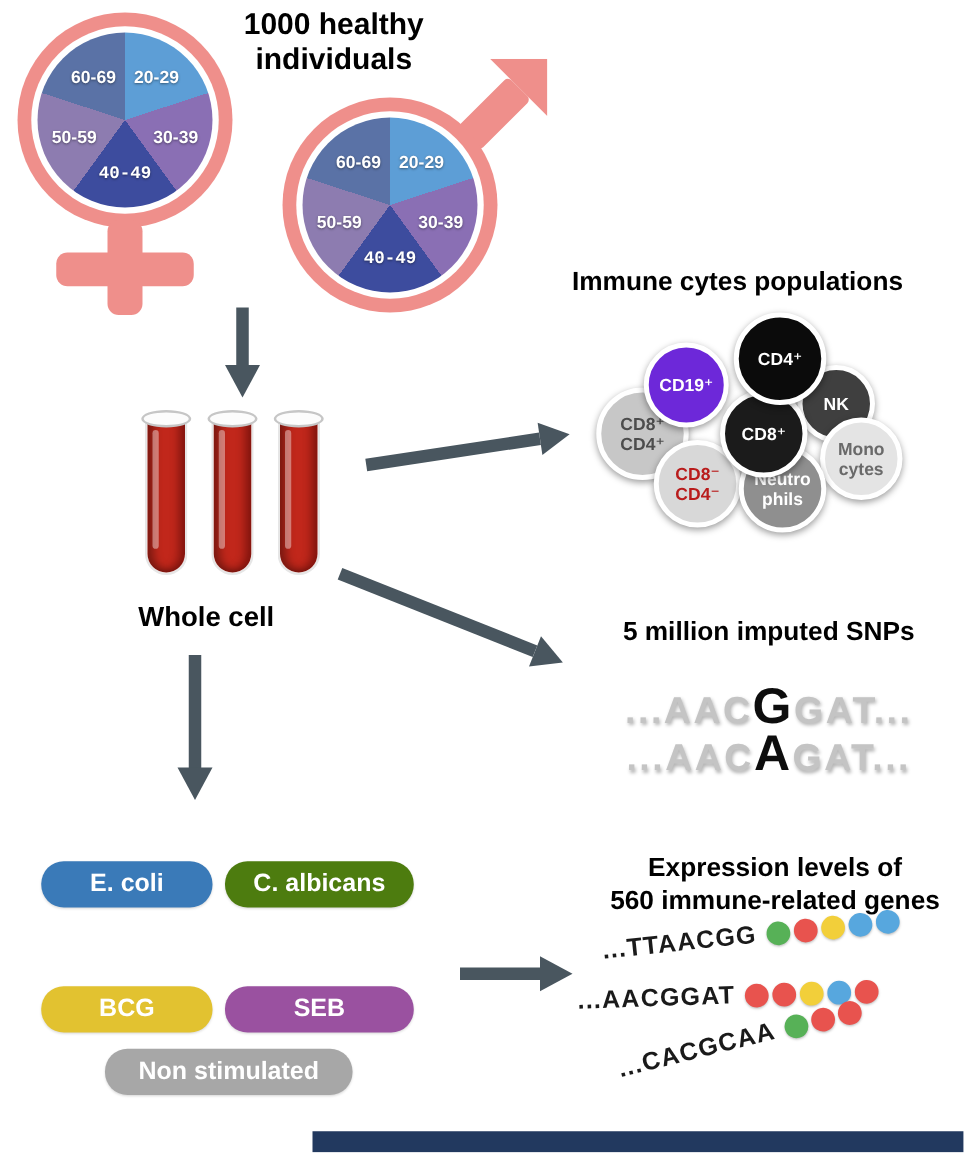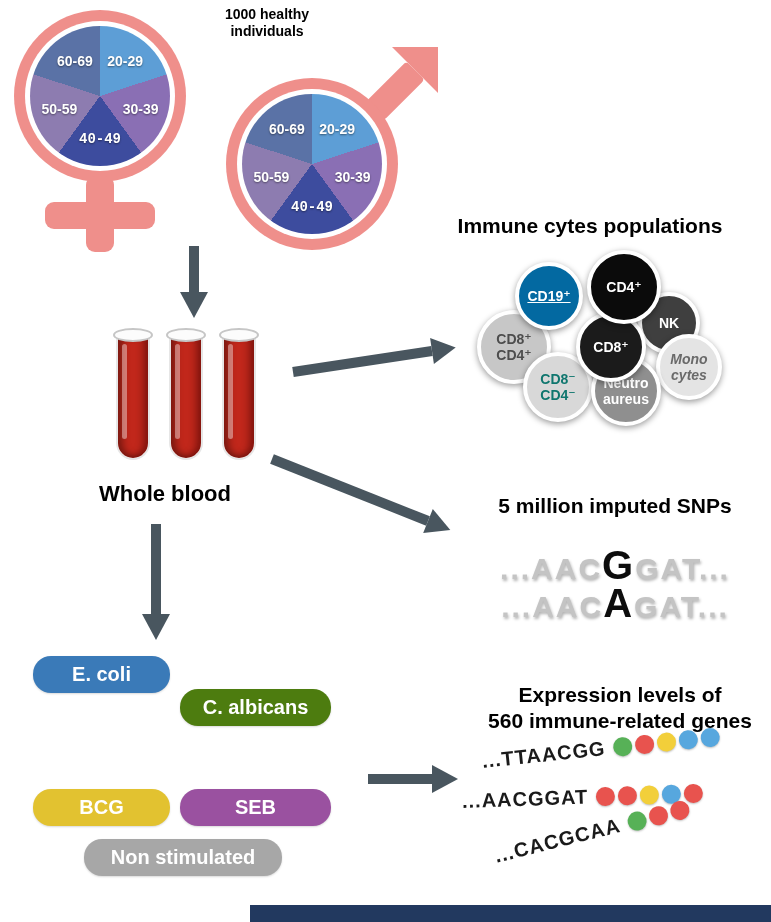--- a/index.html
+++ b/index.html
@@ -1,21 +1,21 @@
 <!DOCTYPE html>
 <html><head>
 <meta charset="utf-8">
 <style>
   * { margin:0; padding:0; box-sizing:border-box; }
   body { font-family:"Liberation Sans","DejaVu Sans",sans-serif; background:#fff; }
   .canvas { position:relative; width:771px; height:922px; background:#fff; overflow:hidden; }
   .abs { position:absolute; }
 
   .h-title { position:absolute; font-weight:bold; color:#000; text-align:center; white-space:pre-line; }
-  #study-title { left:172px; top:6px; width:190px; font-size:14px; line-height:1.18; }
+  #study-title { left:172px; top:6px; width:190px; font-size:24px; line-height:1.18; }
   #immune-title { left:430px; top:214px; width:320px; font-size:21px; }
   #snp-title { left:450px; top:494px; width:330px; font-size:21px; }
   #expr-title { left:455px; top:682px; width:330px; font-size:21px; line-height:1.22; }
   #blood-label { left:75px; top:481px; width:180px; font-size:22px; }
 
   
   .gender-ring { position:absolute; width:172px; height:172px; border-radius:50%;
                  display:flex; align-items:center; justify-content:center; }
   .ring-core { width:150px; height:150px; background:#fff; border-radius:50%;
                display:flex; align-items:center; justify-content:center; }
@@ -73,21 +73,21 @@
 <body>
 
 <div class="canvas">
 
   <div class="h-title" id="study-title">1000 healthy
 individuals</div>
   <div class="h-title" id="immune-title">Immune cytes populations</div>
   <div class="h-title" id="snp-title">5 million imputed SNPs</div>
   <div class="h-title" id="expr-title">Expression levels of
 560 immune-related genes</div>
-  <div class="h-title" id="blood-label">Whole blood</div>
+  <div class="h-title" id="blood-label">Whole cell</div>
 
   <div class="gender-ring" id="female-ring" style="background-color: rgb(239, 143, 139);">
     <div class="ring-core">
       <div class="age-pie" style="background: conic-gradient(rgb(93, 158, 214) 0deg, rgb(93, 158, 214) 72deg, rgb(138, 111, 180) 72deg, rgb(138, 111, 180) 144deg, rgb(61, 76, 158) 144deg, rgb(61, 76, 158) 216deg, rgb(141, 124, 176) 216deg, rgb(141, 124, 176) 288deg, rgb(90, 114, 166) 288deg, rgb(90, 114, 166) 360deg);">
         <span class="pie-label pl1">20-29</span>
         <span class="pie-label pl2">30-39</span>
         <span class="pie-label pl3">40-49</span>
         <span class="pie-label pl4">50-59</span>
         <span class="pie-label pl5">60-69</span>
       </div>
@@ -141,39 +141,39 @@
     <div class="tube-body" style="background-color: rgb(193, 39, 27);"></div>
     <div class="tube-rim"></div>
   </div>
   <div class="tube" style="left:219px">
     <div class="tube-body" style="background-color: rgb(193, 39, 27);"></div>
     <div class="tube-rim"></div>
   </div>
 
   <div class="cell" style="left: 477px; top: 310px; width: 74px; height: 74px; background-color: rgb(199, 199, 199); color: rgb(77, 77, 77);">CD8⁺
 CD4⁺</div>
-  <div class="cell" style="left: 515px; top: 262px; width: 68px; height: 68px; background-color: #0369a1; color: rgb(255, 255, 255); text-decoration: underline;">CD19⁺</div>
+  <div class="cell" style="left: 515px; top: 274px; width: 68px; height: 68px; background-color: #6d28d9; color: rgb(255, 255, 255);">CD19⁺</div>
   <div class="cell" style="left: 638px; top: 292px; width: 62px; height: 62px; background-color: rgb(63, 63, 63); color: rgb(255, 255, 255);">NK</div>
-  <div class="cell" style="left: 656px; top: 334px; width: 66px; height: 66px; background-color: rgb(228, 228, 228); color: rgb(106, 106, 106); font-style: italic;">Mono
+  <div class="cell" style="left: 656px; top: 334px; width: 66px; height: 66px; background-color: rgb(228, 228, 228); color: rgb(106, 106, 106);">Mono
 cytes</div>
-  <div class="cell" style="left: 523px; top: 352px; width: 70px; height: 70px; background-color: rgb(216, 216, 216); color: #0f766e;">CD8⁻
+  <div class="cell" style="left: 523px; top: 352px; width: 70px; height: 70px; background-color: rgb(216, 216, 216); color: #b91c1c;">CD8⁻
 CD4⁻</div>
   <div class="cell" style="left: 591px; top: 356px; width: 70px; height: 70px; background-color: rgb(143, 143, 143); color: rgb(255, 255, 255);">Neutro
-aureus</div>
+phils</div>
   <div class="cell" style="left: 576px; top: 312px; width: 70px; height: 70px; background-color: rgb(27, 27, 27); color: rgb(255, 255, 255);">CD8⁺</div>
   <div class="cell" style="left: 587px; top: 250px; width: 74px; height: 74px; background-color: rgb(11, 11, 11); color: rgb(255, 255, 255);">CD4⁺</div>
 
   <div class="snp-line" style="top:543px">
     <span class="seq-dim">...AAC</span><span class="seq-var">G</span><span class="seq-dim">GAT...</span>
   </div>
   <div class="snp-line" style="top:581px">
     <span class="seq-dim">...AAC</span><span class="seq-var">A</span><span class="seq-dim">GAT...</span>
   </div>
 
-  <div class="pill" style="left: 33px; top: 656px; width: 137px; background-color: rgb(58, 122, 184);">E. coli</div>
+  <div class="pill" style="left: 33px; top: 689px; width: 137px; background-color: rgb(58, 122, 184);">E. coli</div>
   <div class="pill" style="left: 180px; top: 689px; width: 151px; background-color: #4d7c0f;">C. albicans</div>
   <div class="pill" style="left: 33px; top: 789px; width: 137px; background-color: rgb(226, 194, 48);">BCG</div>
   <div class="pill" style="left: 180px; top: 789px; width: 151px; background-color: rgb(154, 81, 160);">SEB</div>
   <div class="pill" style="left: 84px; top: 839px; width: 198px; background-color: rgb(167, 167, 167);">Non stimulated</div>
 
   <div class="expr-row" id="expr-row-0">
     <span class="expr-seq">...TTAACGG</span>
     <span class="dot" style="background-color: rgb(87, 177, 87);"></span>
     <span class="dot" style="background-color: rgb(232, 83, 78);"></span>
     <span class="dot" style="background-color: rgb(242, 207, 58);"></span>

